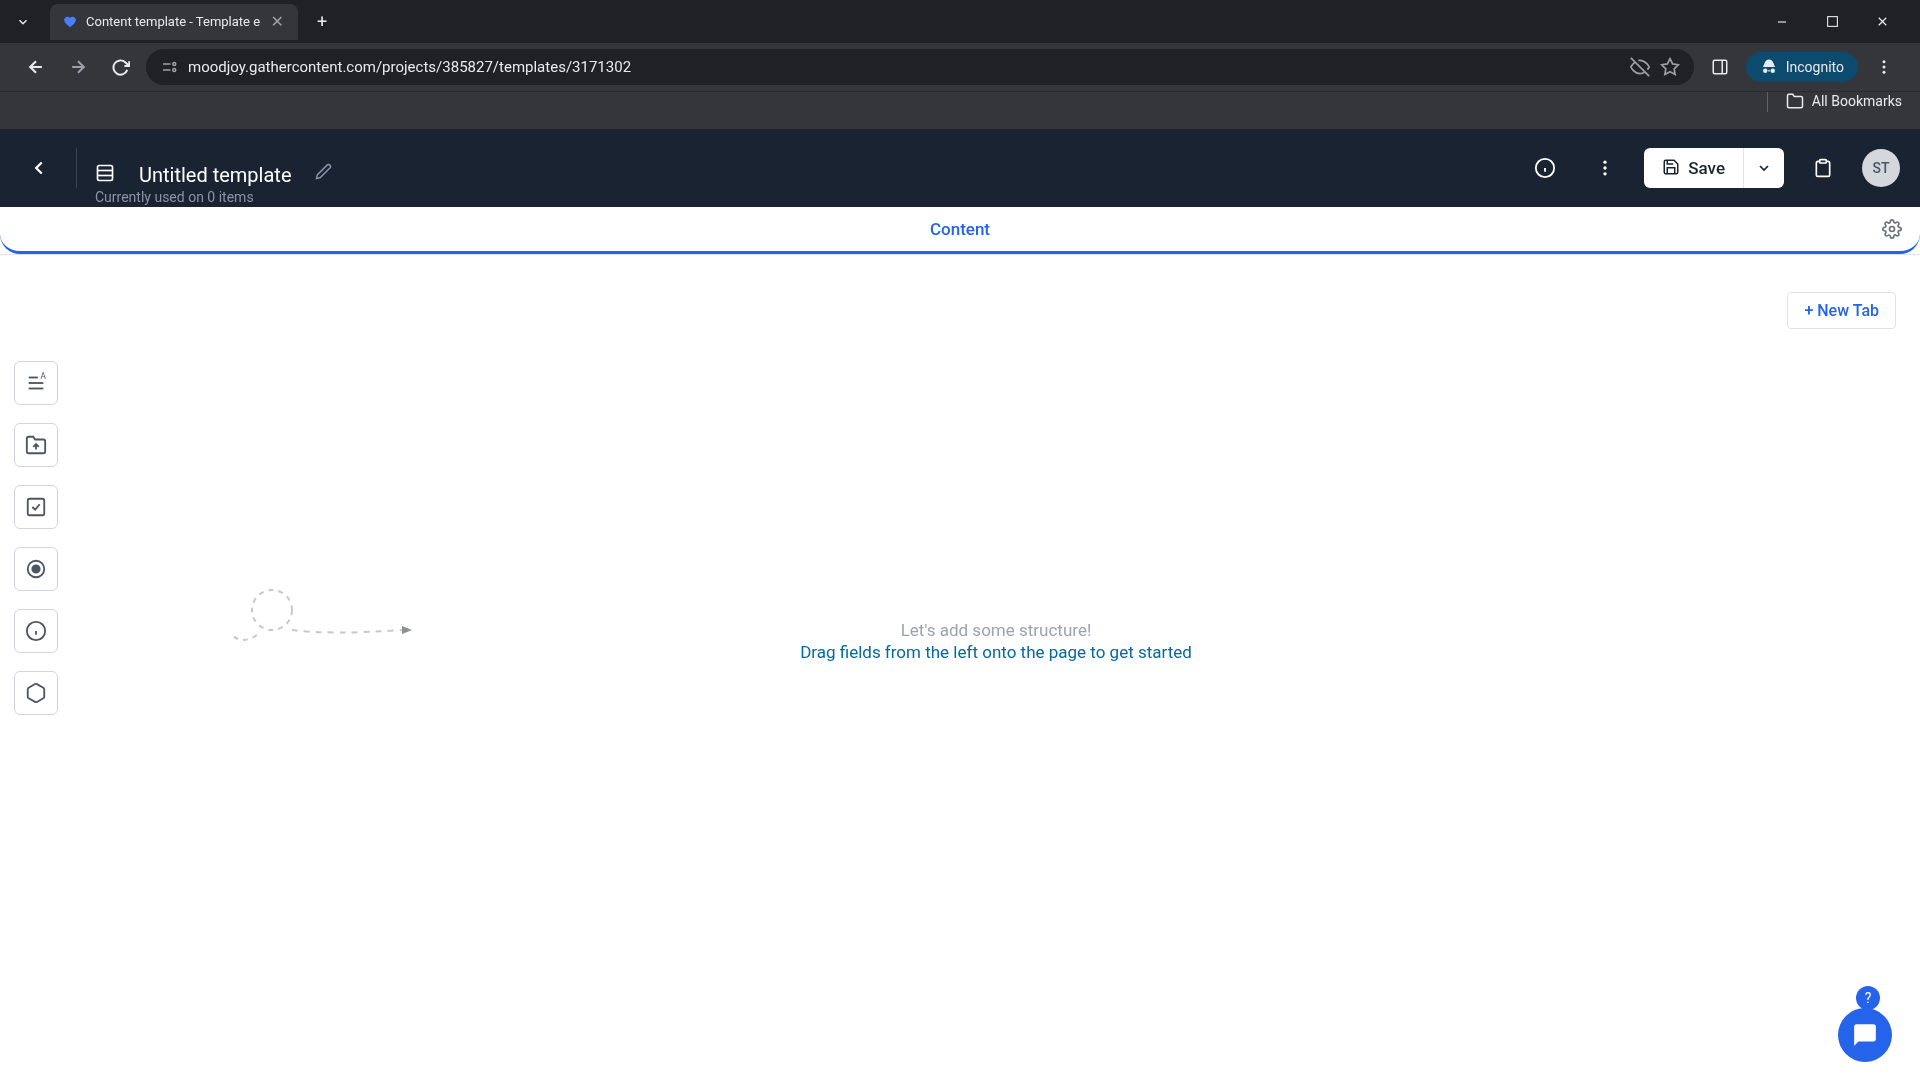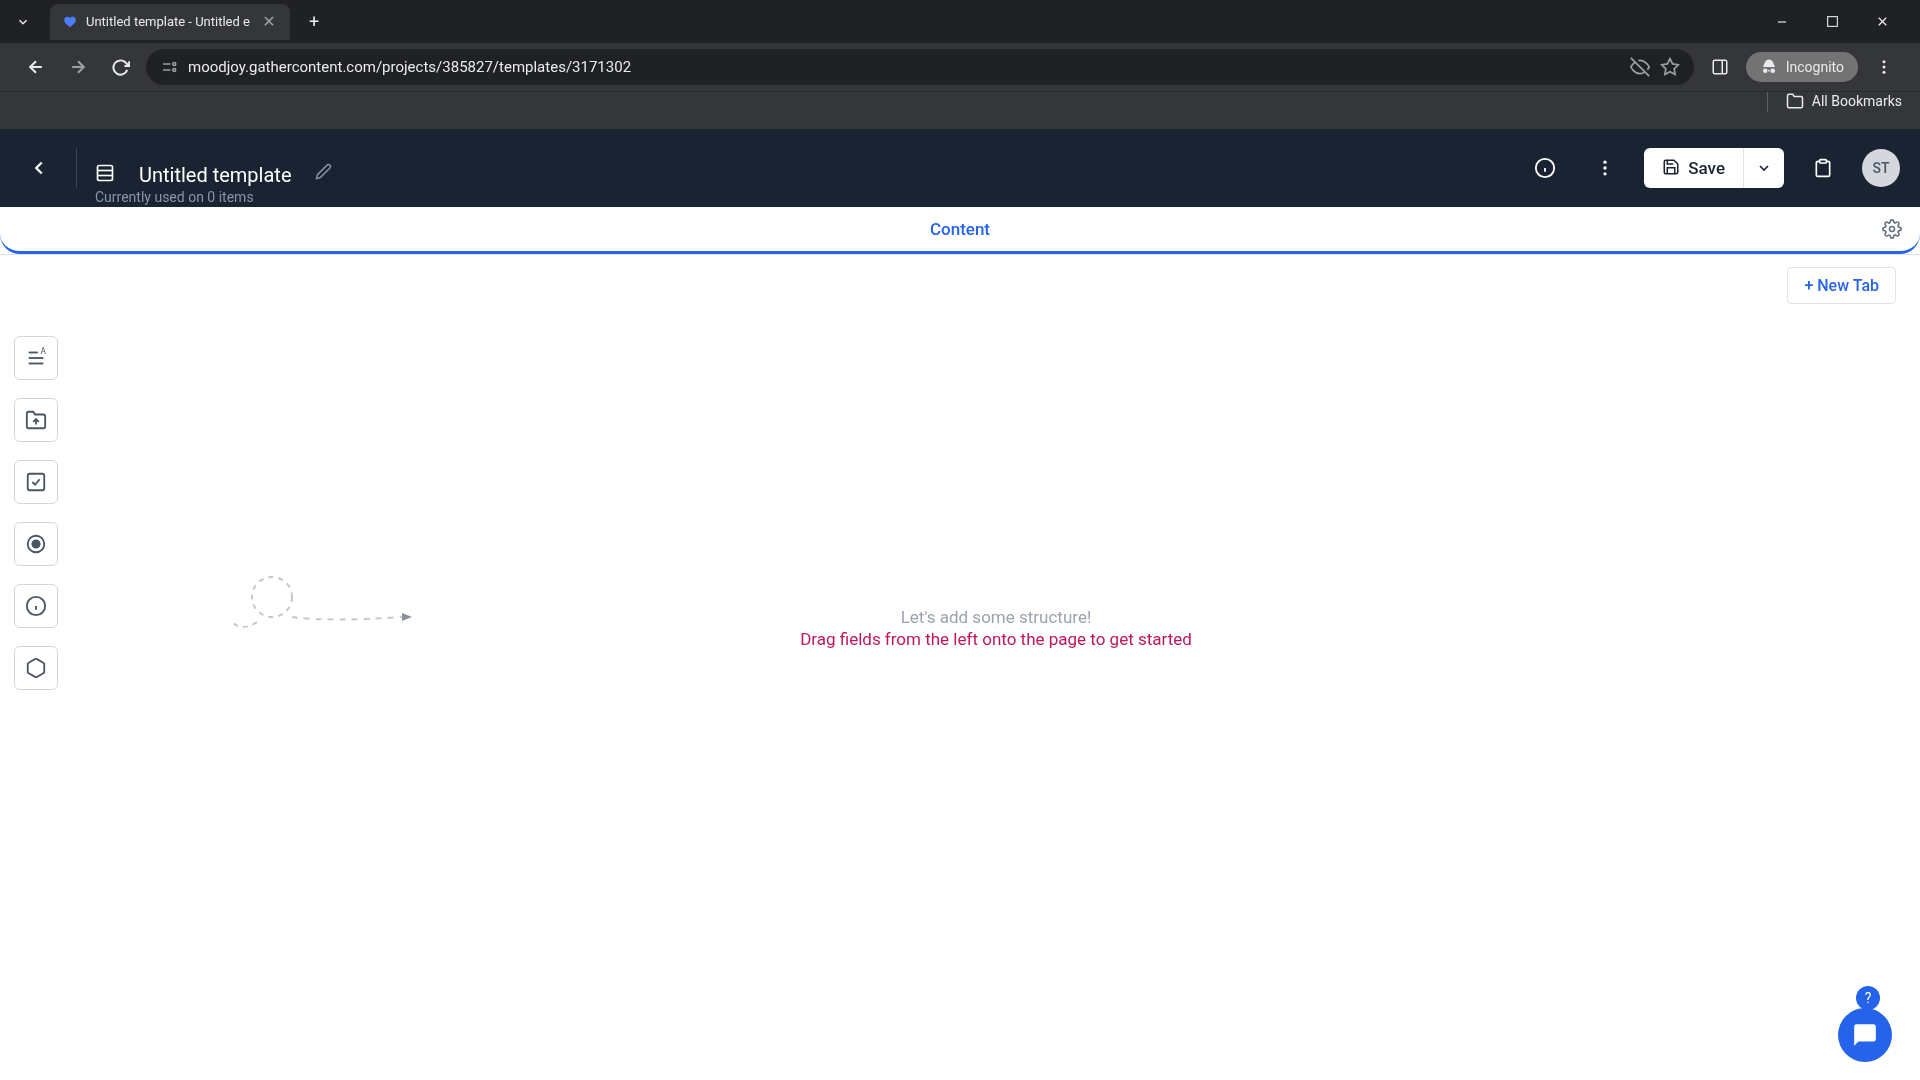--- a/index.html
+++ b/index.html
@@ -17,21 +17,21 @@
 .window-controls { margin-left: auto; display: flex; gap: 20px; padding-right: 15px; }
 .window-control { color: #e8eaed; cursor: pointer; width: 30px; height: 30px; display: flex; align-items: center; justify-content: center; }
 
 .address-bar-row { height: 48px; display: flex; align-items: center; padding: 0 20px; gap: 10px; background: #35363a; }
 .nav-btn { width: 32px; height: 32px; display: flex; align-items: center; justify-content: center; color: #9aa0a6; cursor: pointer; border-radius: 50%; }
 .nav-btn.enabled { color: #e8eaed; }
 .address-bar { flex: 1; background: #202124; height: 36px; border-radius: 18px; display: flex; align-items: center; padding: 0 14px; gap: 10px; }
 .site-info-icon { color: #9aa0a6; display: flex; align-items: center; }
 .url-text { color: #e8eaed; font-size: 15px; flex: 1; }
 .addr-icon { color: #9aa0a6; cursor: pointer; display: flex; align-items: center; }
-.incognito-badge { display: flex; align-items: center; gap: 8px; background: #737373; padding: 6px 14px; border-radius: 18px; color: #e8eaed; font-size: 14px; cursor: pointer; }
+.incognito-badge { display: flex; align-items: center; gap: 8px; background: #0c4a6e; padding: 6px 14px; border-radius: 18px; color: #e8eaed; font-size: 14px; cursor: pointer; }
 
 .bookmarks-row { height: 38px; display: flex; align-items: flex-start; justify-content: flex-end; padding: 0 18px; background: #35363a; border-top: 1px solid #2a2b2e; }
 .all-bookmarks { display: flex; align-items: center; gap: 8px; color: #e8eaed; font-size: 14px; cursor: pointer; }
 .bookmarks-divider { width: 1px; height: 20px; background: #5f6368; margin-right: 18px; }
 
 
 .app { background: #fff; height: calc(1080px - 129px); display: flex; flex-direction: column; }
 .app-header { background: #1a2332; height: 78px; display: flex; align-items: center; padding: 0 20px; gap: 18px; }
 .back-btn { width: 38px; height: 38px; display: flex; align-items: center; justify-content: center; color: #fff; cursor: pointer; border-radius: 50%; }
 .header-divider { width: 1px; height: 40px; background: #3a4555; }
@@ -45,53 +45,53 @@
 .header-icon-btn { width: 42px; height: 42px; display: flex; align-items: center; justify-content: center; color: #fff; cursor: pointer; border-radius: 50%; }
 .save-btn-group { display: flex; background: #fff; border-radius: 6px; overflow: hidden; }
 .save-btn { display: flex; gap: 8px; padding: 10px 18px; color: #1a2332; font-size: 17px; font-weight: 500; cursor: pointer; }
 .save-dropdown { display: flex; align-items: center; padding: 0 12px; border-left: 1px solid #e0e4e8; cursor: pointer; color: #1a2332; }
 .avatar { width: 38px; height: 38px; border-radius: 50%; background: #d4d8dd; color: #4a5568; display: flex; align-items: center; justify-content: center; font-size: 14px; font-weight: 500; cursor: pointer; }
 
 .tab-nav { height: 48px; display: flex; align-items: center; border-bottom: 1px solid #e0e4e8; position: relative; }
 .tab-nav-item { flex: 1; text-align: center; color: #2563eb; font-size: 17px; font-weight: 500; cursor: pointer; height: 100%; display: flex; align-items: center; justify-content: center; border-bottom: 3px solid #2563eb; border-radius: 20px; }
 .settings-icon { position: absolute; right: 18px; color: #6b7280; cursor: pointer; }
 
-.new-tab-row { display: flex; justify-content: flex-end; padding: 12px 24px; }
+.new-tab-row { display: flex; justify-content: flex-end; padding: 12px 24px; margin-top: 25px; }
 .new-tab-btn { color: #2563eb; font-size: 16px; font-weight: 500; cursor: pointer; padding: 8px 16px; border: 1px solid #e0e4e8; border-radius: 4px; }
 
 .main-content { flex: 1; display: flex; position: relative; }
 .field-toolbar { width: 72px; display: flex; flex-direction: column; gap: 18px; padding: 20px 14px; align-items: center; }
 .field-tool { width: 44px; height: 44px; border: 1px solid #d1d5db; border-radius: 6px; display: flex; align-items: center; justify-content: center; color: #4b5563; cursor: grab; background: #fff; }
 
 .empty-state { flex: 1; display: flex; flex-direction: column; align-items: center; justify-content: center; padding-bottom: 180px; }
 .empty-illustration { position: relative; width: 240px; height: 80px; margin-bottom: -40px; align-self: flex-start; margin-left: 120px; }
 .empty-text { text-align: center; }
 .empty-title { color: #9ca3af; font-size: 17px; margin-bottom: 2px; }
-.empty-subtitle { color: #be185d; font-size: 17px; }
+.empty-subtitle { color: #0369a1; font-size: 17px; }
 
 .help-btn { position: absolute; bottom: 70px; right: 40px; width: 24px; height: 24px; border-radius: 50%; background: #2563eb; color: #fff; display: flex; align-items: center; justify-content: center; font-size: 14px; cursor: pointer; }
 .chat-btn { position: absolute; bottom: 18px; right: 28px; width: 54px; height: 54px; border-radius: 50%; background: #2563eb; color: #fff; display: flex; align-items: center; justify-content: center; cursor: pointer; }
 </style>
 </head>
 <body>
 
 <div class="browser-chrome">
   <div class="tab-bar">
     <div class="tab-dropdown">
       <svg width="14" height="14" viewBox="0 0 24 24" fill="none" stroke="currentColor" stroke-width="2.5">
           <polyline points="6 9 12 15 18 9"></polyline>
         </svg>
     </div>
     <div class="tab">
       <span class="tab-favicon">
         <svg width="14" height="14" viewBox="0 0 24 24" fill="#4a7dff">
             <path d="M12 21l-1.45-1.3C5.4 15.36 2 12.28 2 8.5 2 5.42 4.42 3 7.5 3c1.74 0 3.41.81 4.5 2.09C13.09 3.81 14.76 3 16.5 3 19.58 3 22 5.42 22 8.5c0 3.78-3.4 6.86-8.55 11.2L12 21z"></path>
           </svg>
       </span>
-      <span class="tab-title">Untitled template - Untitled e</span>
+      <span class="tab-title">Content template - Template e</span>
       <span class="tab-close">✕</span>
     </div>
     <div class="new-tab">+</div>
     <div class="window-controls">
       <div class="window-control">
         <svg width="14" height="14" viewBox="0 0 24 24" stroke="currentColor" stroke-width="2">
             <line x1="5" y1="12" x2="19" y2="12"></line>
           </svg>
       </div>
       <div class="window-control">

